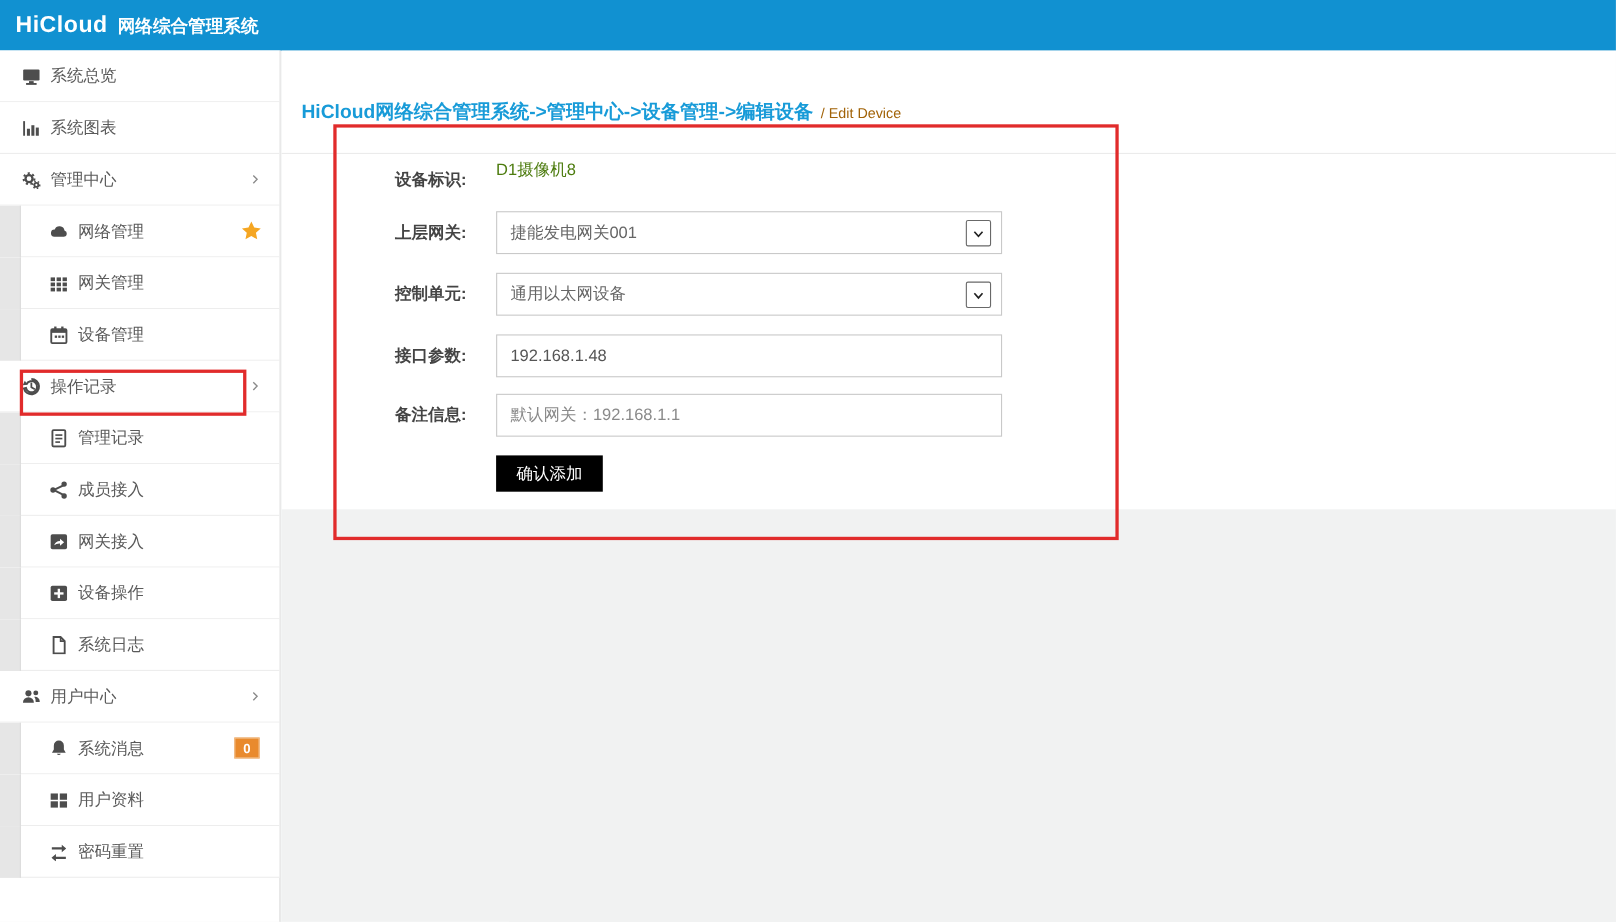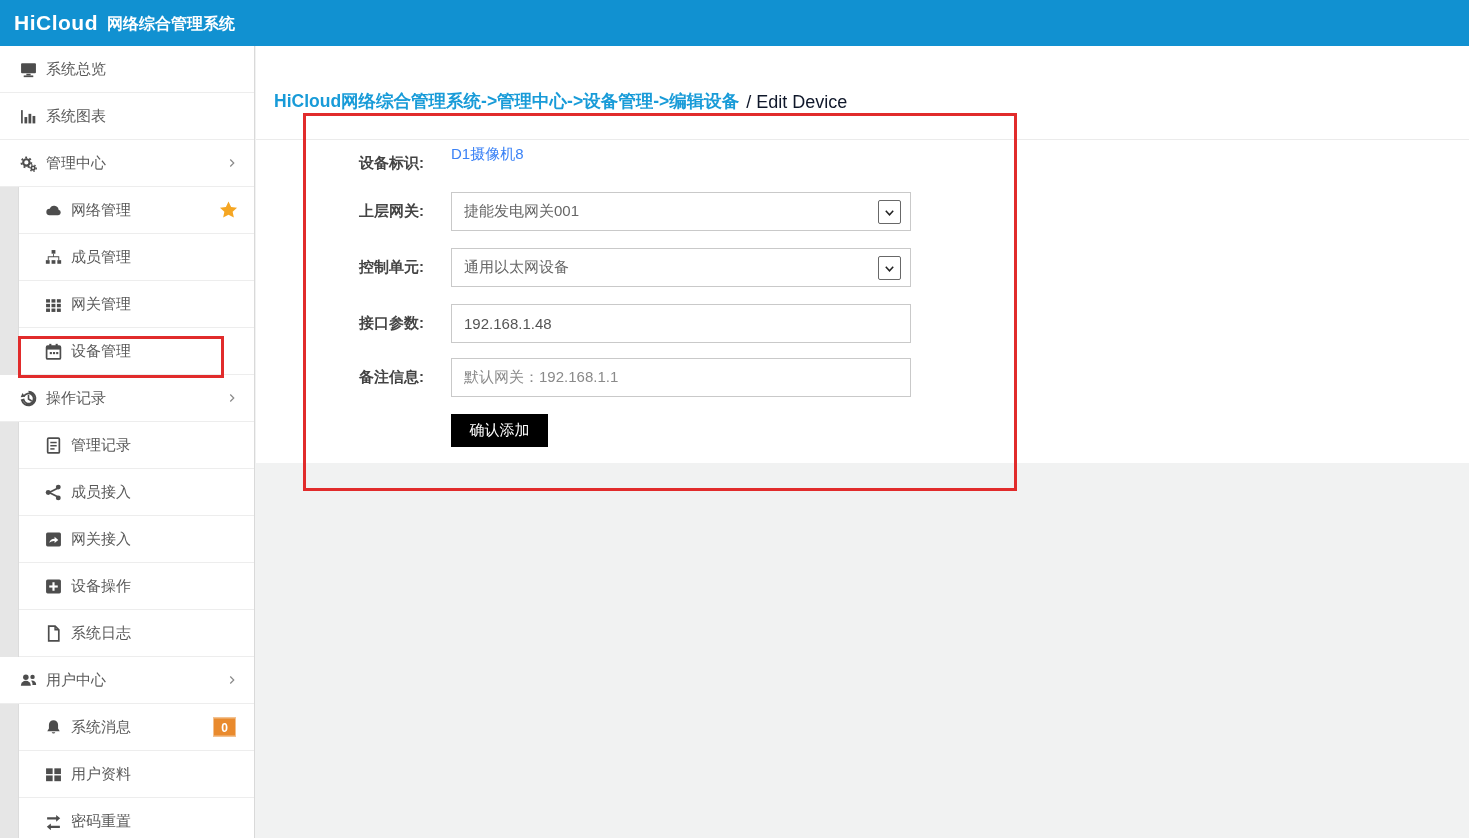--- a/index.html
+++ b/index.html
@@ -35,26 +35,26 @@
     min-width:23px; height:19px; background:#e98a2d; border:1px solid #f2c08e;
     color:#fff; font-size:12px; font-weight:700; display:flex; align-items:center;
     justify-content:center; padding:0 4px; }
 
   
   .main { position:absolute; left:256px; top:46px; width:1213px; height:792px; background:#fff; }
   .main-gray { position:absolute; left:0; top:417px; right:0; bottom:0; background:#f1f2f2; }
   .crumbbar { position:absolute; left:0; top:16px; width:100%; height:78px;
     border-bottom:1px solid #ebebeb; display:flex; align-items:center; padding-left:18px; }
   .crumb-trail { color:#189bd8; font-size:17.5px; font-weight:700; }
-  .crumb-suffix { color:#0f172a; font-size:18px; margin-left:7px; padding-top:3px; }
+  .crumb-suffix { color:#a16207; font-size:13px; margin-left:7px; padding-top:3px; }
 
   
   .flabel { position:absolute; left:40px; width:128px; text-align:right;
     color:#444; font-size:15px; font-weight:700; }
-  .fstatic { position:absolute; left:195px; color:#3b82f6; font-size:15px; }
+  .fstatic { position:absolute; left:195px; color:#4d7c0f; font-size:15px; }
   .fselect { position:absolute; left:195px; width:460px; height:39px; background:#fff;
     border:1px solid #c9c9c9; display:flex; align-items:center; padding-left:12px;
     color:#666; font-size:15px; cursor:pointer; }
   .fselect .sel-btn { position:absolute; right:9px; top:7px; width:23px; height:24px;
     background:#fff; border:1px solid #686868; border-radius:2px;
     display:flex; align-items:center; justify-content:center; }
   .fselect .sel-btn svg { width:13px; height:13px; }
   .finput { position:absolute; left:195px; width:460px; height:39px; background:#fff;
     border:1px solid #c9c9c9; padding:0 12px; font-size:15px; color:#555;
     font-family:"Liberation Sans","DejaVu Sans",sans-serif; outline:none; }
@@ -123,32 +123,20 @@
         </svg>
       </span>
     <span>网络管理</span>
     <span class="star">
       <svg viewBox="0 0 16 16">
           <polygon points="8,0.8 10.2,5.4 15.2,6 11.5,9.4 12.5,14.4 8,11.9 3.5,14.4 4.5,9.4 0.8,6 5.8,5.4" fill="#f5a623"></polygon>
         </svg>
     </span>
   </div>
 
-  <div class="srow lvl2">
-    <span class="icon">
-        <svg viewBox="0 0 16 16" fill="currentColor">
-          <rect x="6.2" y="1" width="3.6" height="3.4"></rect>
-          <rect x="0.8" y="10.5" width="3.6" height="3.4"></rect>
-          <rect x="6.2" y="10.5" width="3.6" height="3.4"></rect>
-          <rect x="11.6" y="10.5" width="3.6" height="3.4"></rect>
-          <path d="M7.6 4.4 h0.8 v2.4 h5 v3.7 h-0.9 v-2.8 h-9 v2.8 h-0.9 v-3.7 h5 z"></path>
-        </svg>
-      </span>
-    <span>成员管理</span>
-  </div>
 
   <div class="srow lvl2">
     <span class="icon">
         <svg viewBox="0 0 16 16" fill="currentColor">
           <rect x="1" y="3" width="3.7" height="3.2"></rect>
           <rect x="6.1" y="3" width="3.7" height="3.2"></rect>
           <rect x="11.2" y="3" width="3.7" height="3.2"></rect>
           <rect x="1" y="7.4" width="3.7" height="3.2"></rect>
           <rect x="6.1" y="7.4" width="3.7" height="3.2"></rect>
           <rect x="11.2" y="7.4" width="3.7" height="3.2"></rect>

